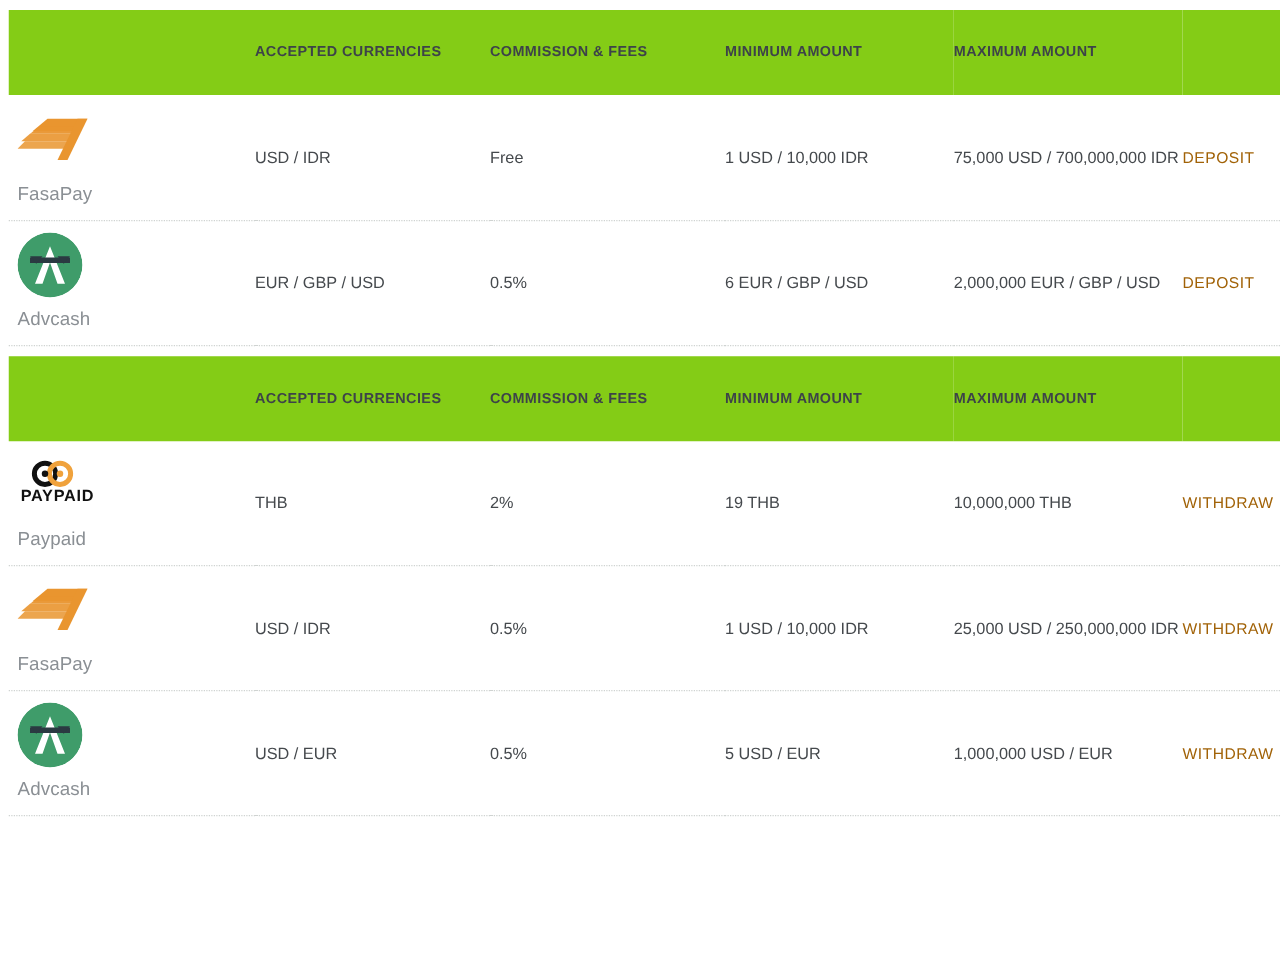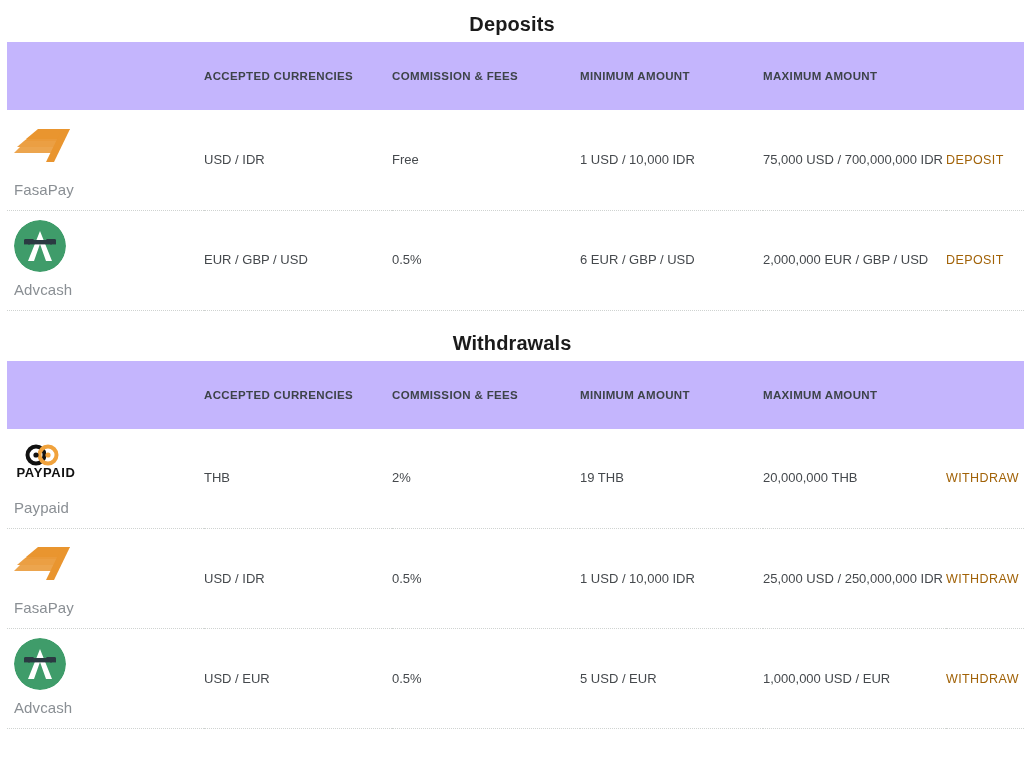--- a/index.html
+++ b/index.html
@@ -35,21 +35,21 @@
   .section-title.withdrawals{ padding-top: 22px; padding-bottom: 0; }
 
   
   .pay-table {
     width: 1017px;
     margin-left: 7px;
     border-collapse: collapse;
     table-layout: fixed;
   }
 
-  .pay-table thead tr { background: #c4b5fd; }
+  .pay-table thead tr { background: #84cc16; }
   .pay-table thead th {
     text-align: left;
     font-size: 11.5px;
     font-weight: bold;
     letter-spacing: 0.35px;
     color: #3d4349;
     padding: 0;
     height: 68px;
     vertical-align: middle;
     text-transform: uppercase;
@@ -110,21 +110,20 @@
   .logo-advcash { width: 52px; height: 52px; display: block; border-radius: 50%; }
   .logo-paypaid { width: 64px; height: 40px; display: block; }
 
   .spacer-top { height: 8px; }
 </style>
 </head>
 <body>
 
 <div class="page">
 
-  <div class="section-title deposits">Deposits</div>
 
   <div class="spacer-top"></div>
 
   <table class="pay-table tbl-deposits">
     <colgroup>
       <col class="col-logo">
         <col class="col-cur">
         <col class="col-fee">
         <col class="col-min">
         <col class="col-max">
@@ -184,21 +183,20 @@
         <td>6 EUR / GBP / USD</td>
         <td>2,000,000 EUR / GBP / USD</td>
         <td>
           <a class="action-link" href="#">DEPOSIT</a>
         </td>
       </tr>
 
     </tbody>
   </table>
 
-  <div class="section-title withdrawals">Withdrawals</div>
 
   <div class="spacer-top"></div>
 
   <table class="pay-table tbl-withdrawals">
     <colgroup>
       <col class="col-logo">
         <col class="col-cur">
         <col class="col-fee">
         <col class="col-min">
         <col class="col-max">
@@ -225,21 +223,21 @@
               <circle cx="22" cy="11" r="2.6" fill="#111111"></circle>
               <circle cx="34" cy="11" r="2.6" fill="#f0a23c"></circle>
               <text x="32" y="33" font-family="Liberation Sans, sans-serif" font-size="13" font-weight="bold" fill="#111111" text-anchor="middle" letter-spacing="0.6">PAYPAID</text>
             </svg>
           </span>
           <span class="provider-name">Paypaid</span>
         </td>
         <td>THB</td>
         <td>2%</td>
         <td>19 THB</td>
-        <td>20,000,000 THB</td>
+        <td>10,000,000 THB</td>
         <td>
           <a class="action-link" href="#">WITHDRAW</a>
         </td>
       </tr>
 
       <tr>
         <td class="cell-logo">
           <span class="logo-wrap">
             <svg class="logo-fasapay" viewBox="0 0 58 40" xmlns="http://www.w3.org/2000/svg" aria-hidden="true">
               <g fill="#e9952f">

